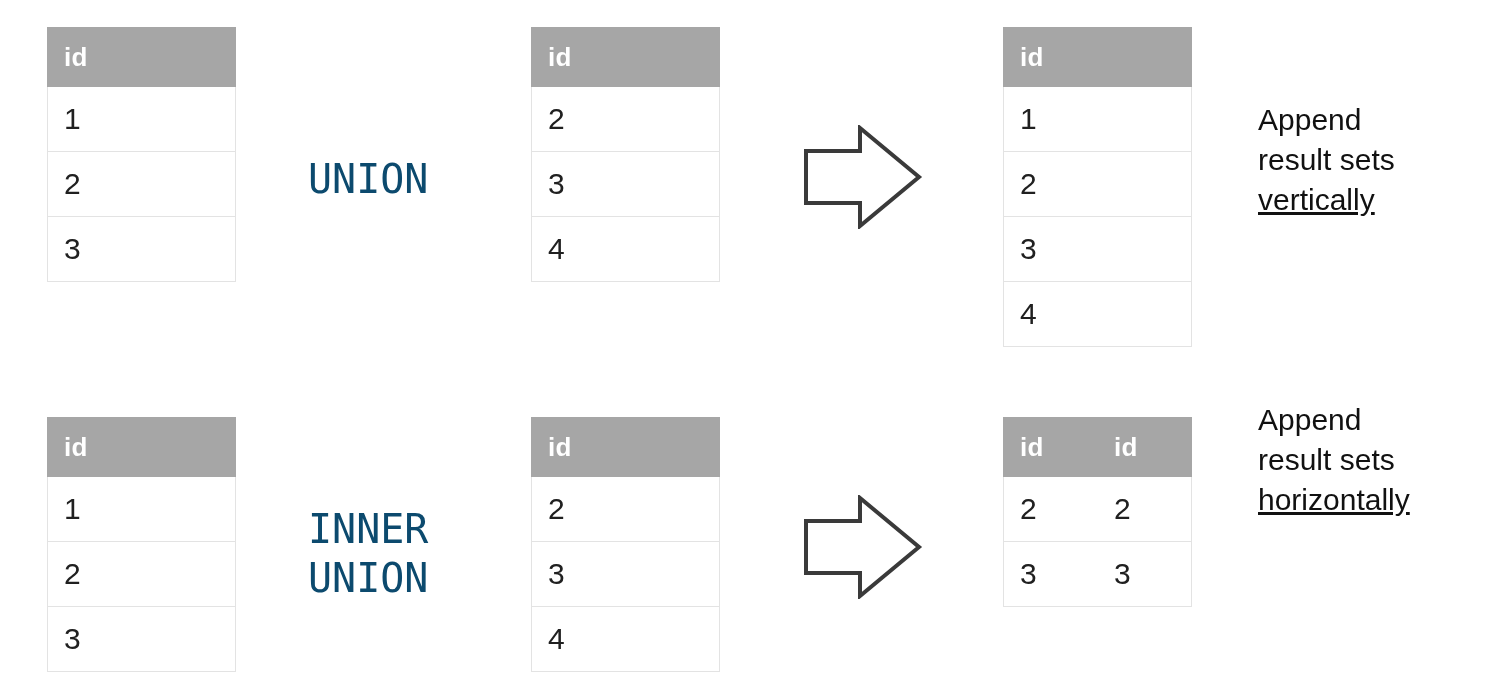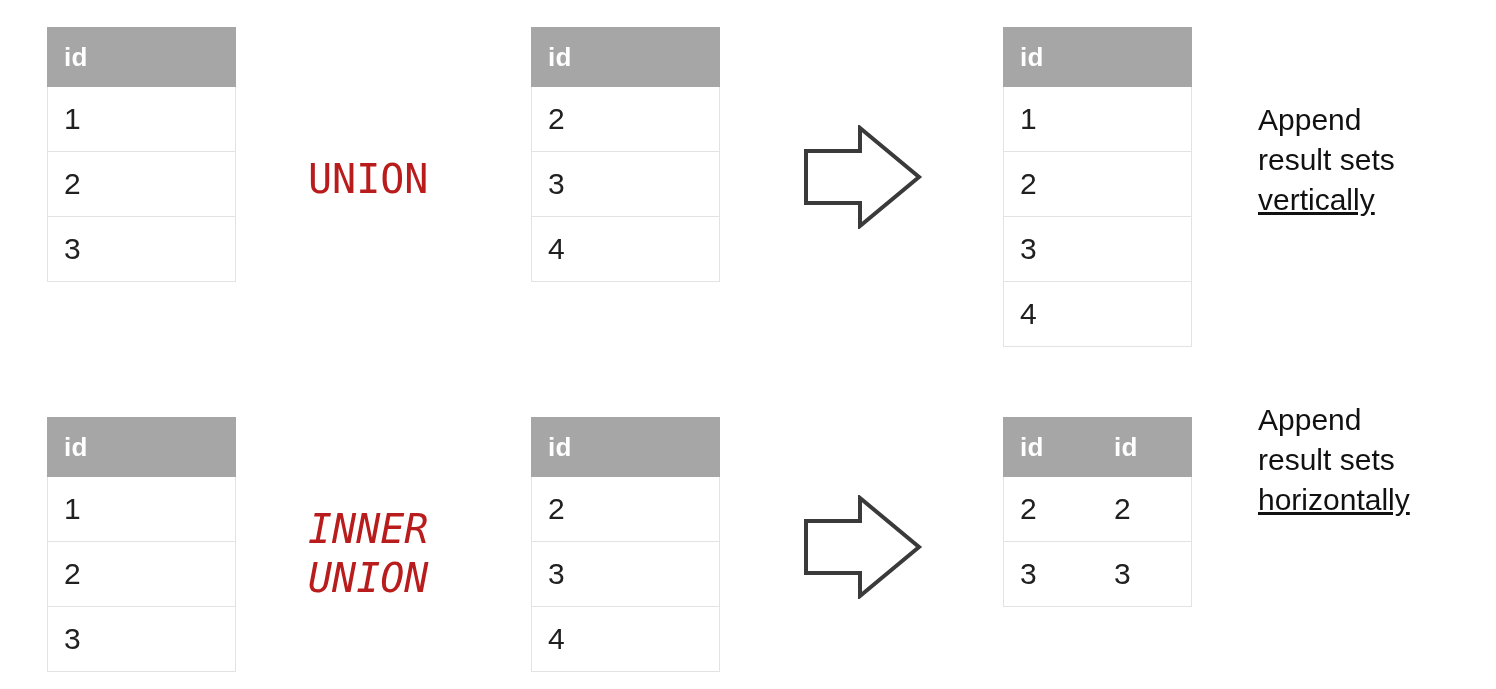--- a/index.html
+++ b/index.html
@@ -62,27 +62,27 @@
   #table-join-result th, #table-join-result td { width: 50%; }
   #table-join-result td { border-left-color: transparent; border-right-color: transparent; }
   #table-join-result td:first-child { border-left-color: #e3e3e3; }
   #table-join-result td:last-child  { border-right-color: #e3e3e3; }
 
   
   .op-label {
     position: absolute;
     font-family: "DejaVu Sans Mono", "Liberation Mono", monospace;
     font-size: 40px;
-    color: #b91c1c;
+    color: #0c4a6e;
     line-height: 1.22;
     white-space: pre;
     letter-spacing: 0px;
   }
   #op-union { left: 308px; top: 155px; }
-  #op-join  { left: 308px; top: 505px; font-style: italic; }
+  #op-join  { left: 308px; top: 505px; }
 
   
   .arrow-wrap {
     position: absolute;
     width: 124px;
     height: 104px;
   }
   #arrow-union { left: 800px; top: 125px; }
   #arrow-join  { left: 800px; top: 495px; }
   .arrow-wrap svg { display: block; width: 100%; height: 100%; }

